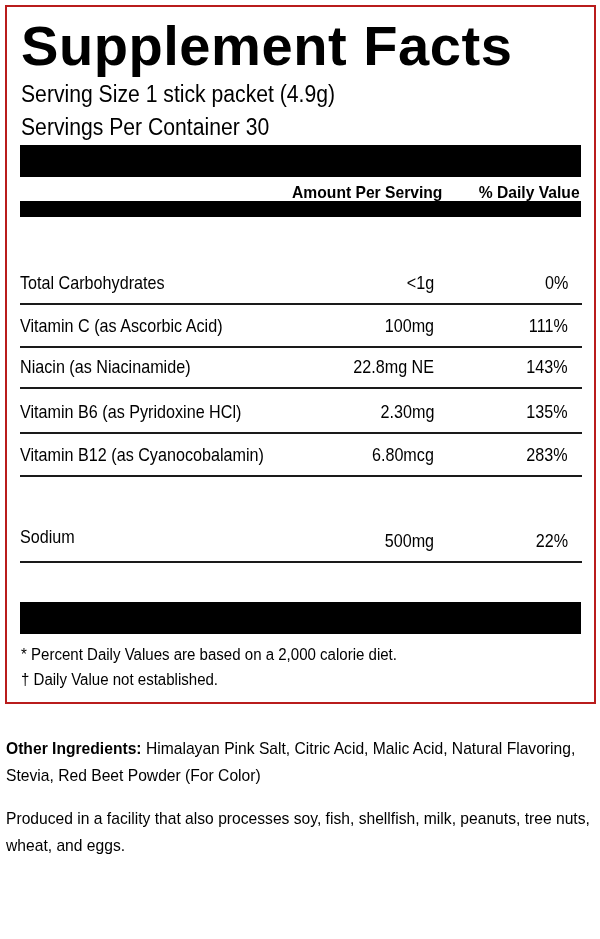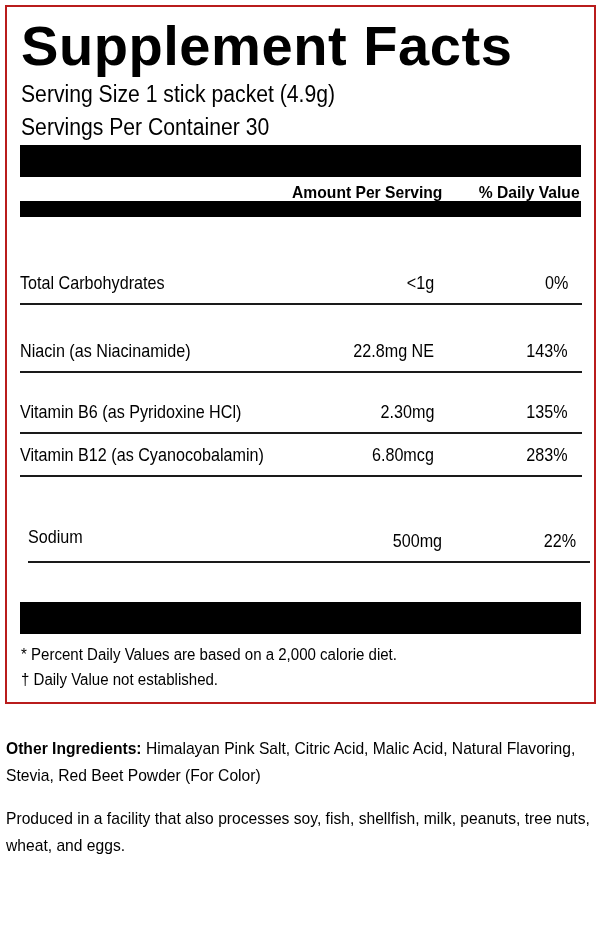--- a/index.html
+++ b/index.html
@@ -42,36 +42,41 @@
   <div class="col-head" style="right:152px;">Amount Per Serving</div>
   <div class="col-head" style="right:14px;">% Daily Value</div>
 
   <div class="bar" style="top:194px; height:16px;"></div>
 
   <div class="row" style="top:255px;">
     <span class="name">Total Carbohydrates</span>
     <span class="amt">&lt;1g</span>
     <span class="dv">0%</span>
   </div>
-  <div class="row" style="top:323px;">
+  <div class="row" style="top:298px;">
+    <span class="name">Vitamin C (as Ascorbic Acid)</span>
+    <span class="amt">100mg</span>
+    <span class="dv">111%</span>
+  </div>
+  <div class="row" style="top:339px;">
     <span class="name">Niacin (as Niacinamide)</span>
     <span class="amt">22.8mg NE</span>
     <span class="dv">143%</span>
   </div>
   <div class="row" style="top:384px;">
     <span class="name">Vitamin B6 (as Pyridoxine HCl)</span>
     <span class="amt">2.30mg</span>
     <span class="dv">135%</span>
   </div>
   <div class="row" style="top:427px;">
     <span class="name">Vitamin B12 (as Cyanocobalamin)</span>
     <span class="amt">6.80mcg</span>
     <span class="dv">283%</span>
   </div>
-  <div class="row" style="top:513px;margin-left:8px;">
+  <div class="row" style="top:513px;">
     <span class="name" style="top:6px;">Sodium</span>
     <span class="amt">500mg</span>
     <span class="dv">22%</span>
   </div>
 
   <div class="bar" style="top:595px; height:32px;"></div>
 
   <div class="foot" style="top:639px;">* Percent Daily Values are based on a 2,000 calorie diet.</div>
   <div class="foot" style="top:664px;">† Daily Value not established.</div>
 </div>

